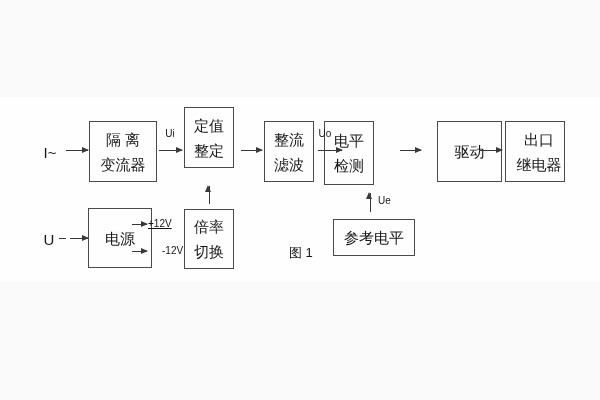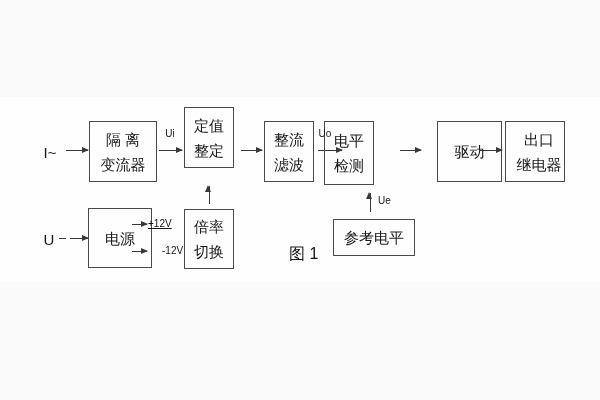--- a/index.html
+++ b/index.html
@@ -20,21 +20,21 @@
   .b-setting    {left:184px; top:107px; width:50px; height:61px;}
   .b-rectifier  {left:264px; top:121px; width:50px; height:61px;align-items:center;}
   .b-detector   {left:324px; top:121px; width:50px; height:64px;}
   .b-driver     {left:437px; top:121px; width:65px; height:61px;}
   .b-relay      {left:505px; top:121px; width:60px; height:61px;padding-left:8px;}
   .b-power      {left:88px;  top:208px; width:64px; height:60px;}
   .b-ratio      {left:184px; top:209px; width:50px; height:60px;}
   .b-reference  {left:333px; top:219px; width:82px; height:37px;}
 
   .lab{position:absolute;font-size:10px;line-height:1;white-space:nowrap;}
-  .lab.cjk{font-size:16px;}
+  .lab.cjk{font-size:13px;}
   .l-i   {left:38px;  top:145px; width:24px; text-align:center; font-size:15px;}
   .l-u   {left:40px;  top:232px; width:18px; text-align:center; font-size:15px;}
   .l-ui  {left:157px; top:129px; width:26px; text-align:center;}
   .l-uo  {left:315px; top:129px; width:20px; text-align:center;}
   .l-ue  {left:378px; top:196px;}
   .l-p12 {left:148px; top:219px;text-decoration:underline;}
   .l-m12 {left:162px; top:246px;}
   .l-cap {left:289px; top:246px;}
 
   .harrow{position:absolute;height:0;border-top:1.5px solid #383838;}

